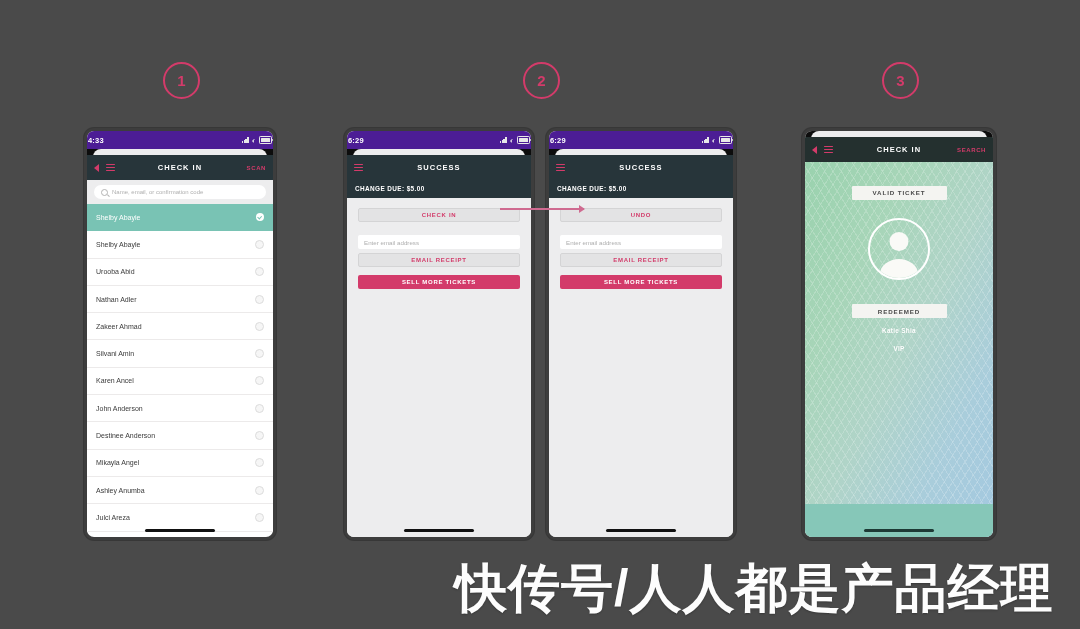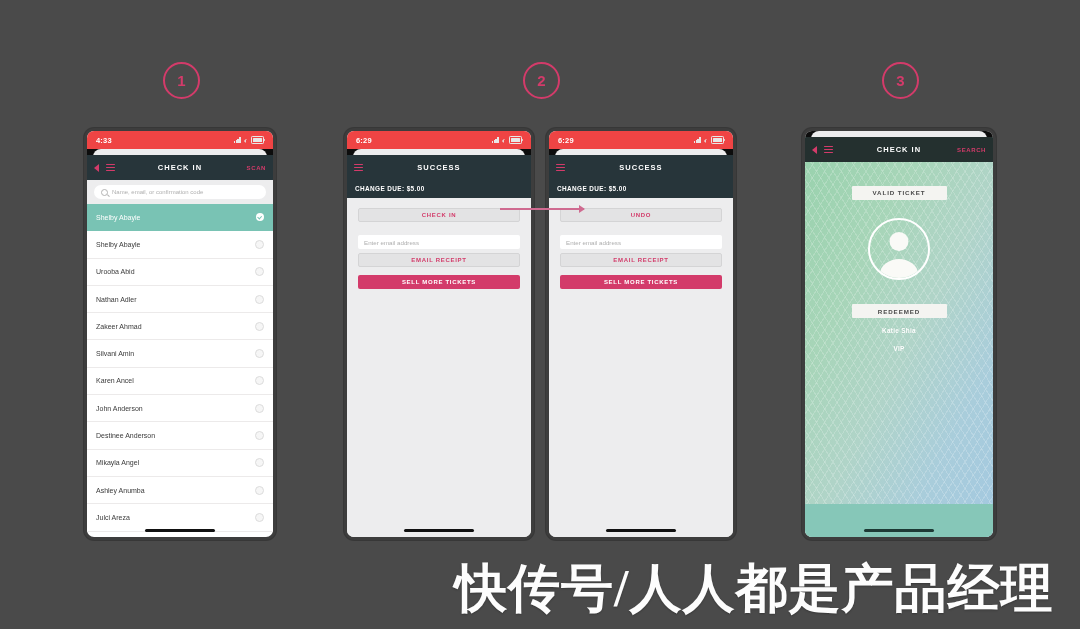--- a/index.html
+++ b/index.html
@@ -35,23 +35,23 @@
     position:absolute;left:3px;top:3px;right:3px;bottom:3px;
     overflow:hidden;background:#fff;border-radius:7px;
   }
   #phone1{left:84px;top:128px;width:192px;height:412px;}
   #phone2{left:344px;top:128px;width:190px;height:412px;}
   #phone3{left:546px;top:128px;width:190px;height:412px;}
   #phone4{left:802px;top:128px;width:194px;height:412px;}
 
   
   .statusbar{
-    height:18px;background:#ef4444;color:#fff;
+    height:18px;background:#4c1d95;color:#fff;
     display:flex;align-items:center;justify-content:space-between;
-    padding:0 9px;font-size:7.5px;font-weight:bold;position:relative;
+    padding:0 1px;font-size:7.5px;font-weight:bold;position:relative;
   }
   .statusbar .time{letter-spacing:.2px;}
   .st-icons{display:flex;align-items:center;gap:3px;}
   .ic-signal{display:flex;align-items:flex-end;gap:.7px;height:6px;}
   .ic-signal i{display:block;width:1.3px;background:#e8e8e8;}
   .ic-signal i:nth-child(1){height:2px;}
   .ic-signal i:nth-child(2){height:3.2px;}
   .ic-signal i:nth-child(3){height:4.4px;}
   .ic-signal i:nth-child(4){height:5.6px;}
   .ic-wifi{font-size:7px;line-height:1;color:#e8e8e8;}
@@ -198,21 +198,21 @@
   }
   .homebar i{display:block;width:70px;height:2.6px;border-radius:2px;background:#111;}
   .homebar.light i{background:#1d3a35;}
 
   .col{display:flex;flex-direction:column;height:100%;}
 
   
   .watermark{
     position:absolute;left:455px;bottom:5px;
     font-size:52px;font-weight:bold;color:#fdfdfd;
-    font-family:Liberation Serif, serif;
+    font-family:Liberation Sans, sans-serif;
     letter-spacing:1px;white-space:nowrap;
     text-shadow:0 1px 2px rgba(0,0,0,.25);
   }
 </style>
 </head>
 <body>
 
 <div class="stage">
 
   <div class="step-badge" id="badge1">1</div>

